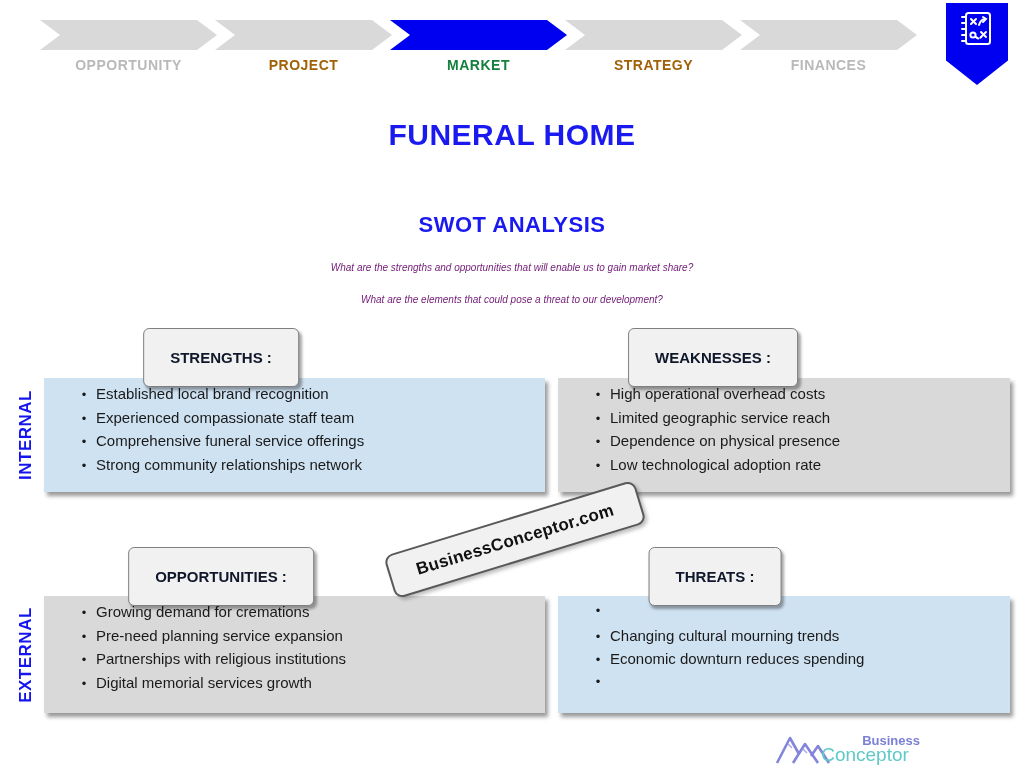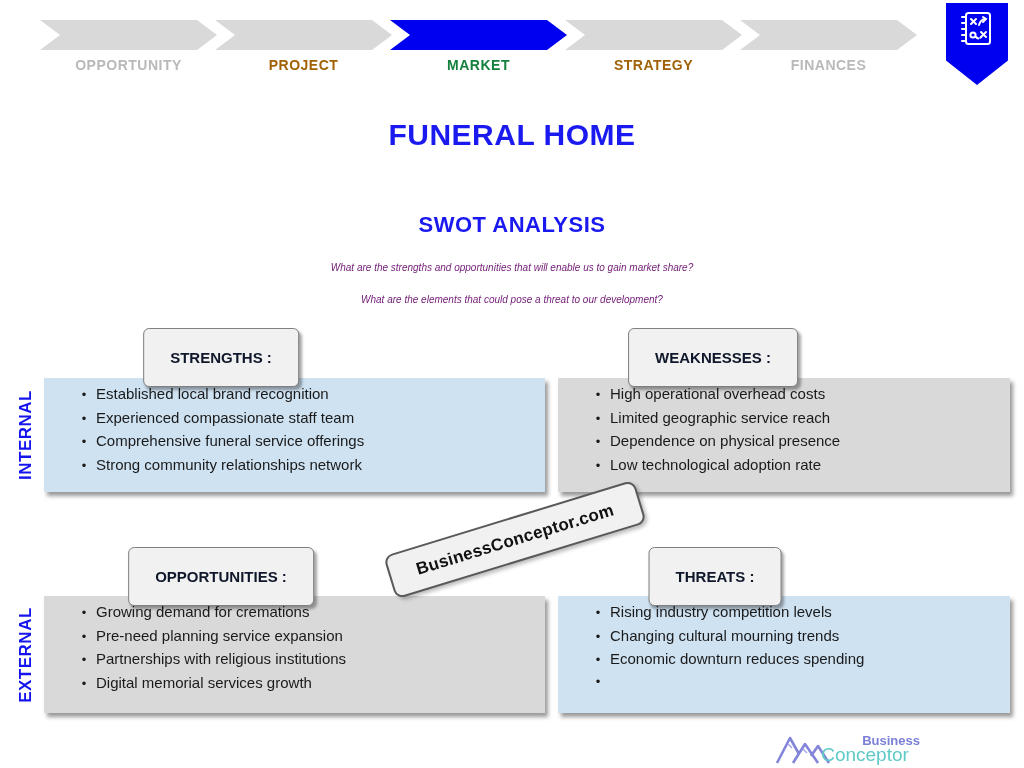--- a/index.html
+++ b/index.html
@@ -194,21 +194,20 @@
       </div>
     <div class="bullet-row">
         <span class="dot">•</span>
         <span>Digital memorial services growth</span>
       </div>
   </div>
 
   <div class="qbox blue qb-threats">
     <div class="bullet-row">
         <span class="dot">•</span>
-        <span>Rising industry competition levels</span>
       </div>
     <div class="bullet-row">
         <span class="dot">•</span>
         <span>Changing cultural mourning trends</span>
       </div>
     <div class="bullet-row">
         <span class="dot">•</span>
         <span>Economic downturn reduces spending</span>
       </div>
     <div class="bullet-row">

